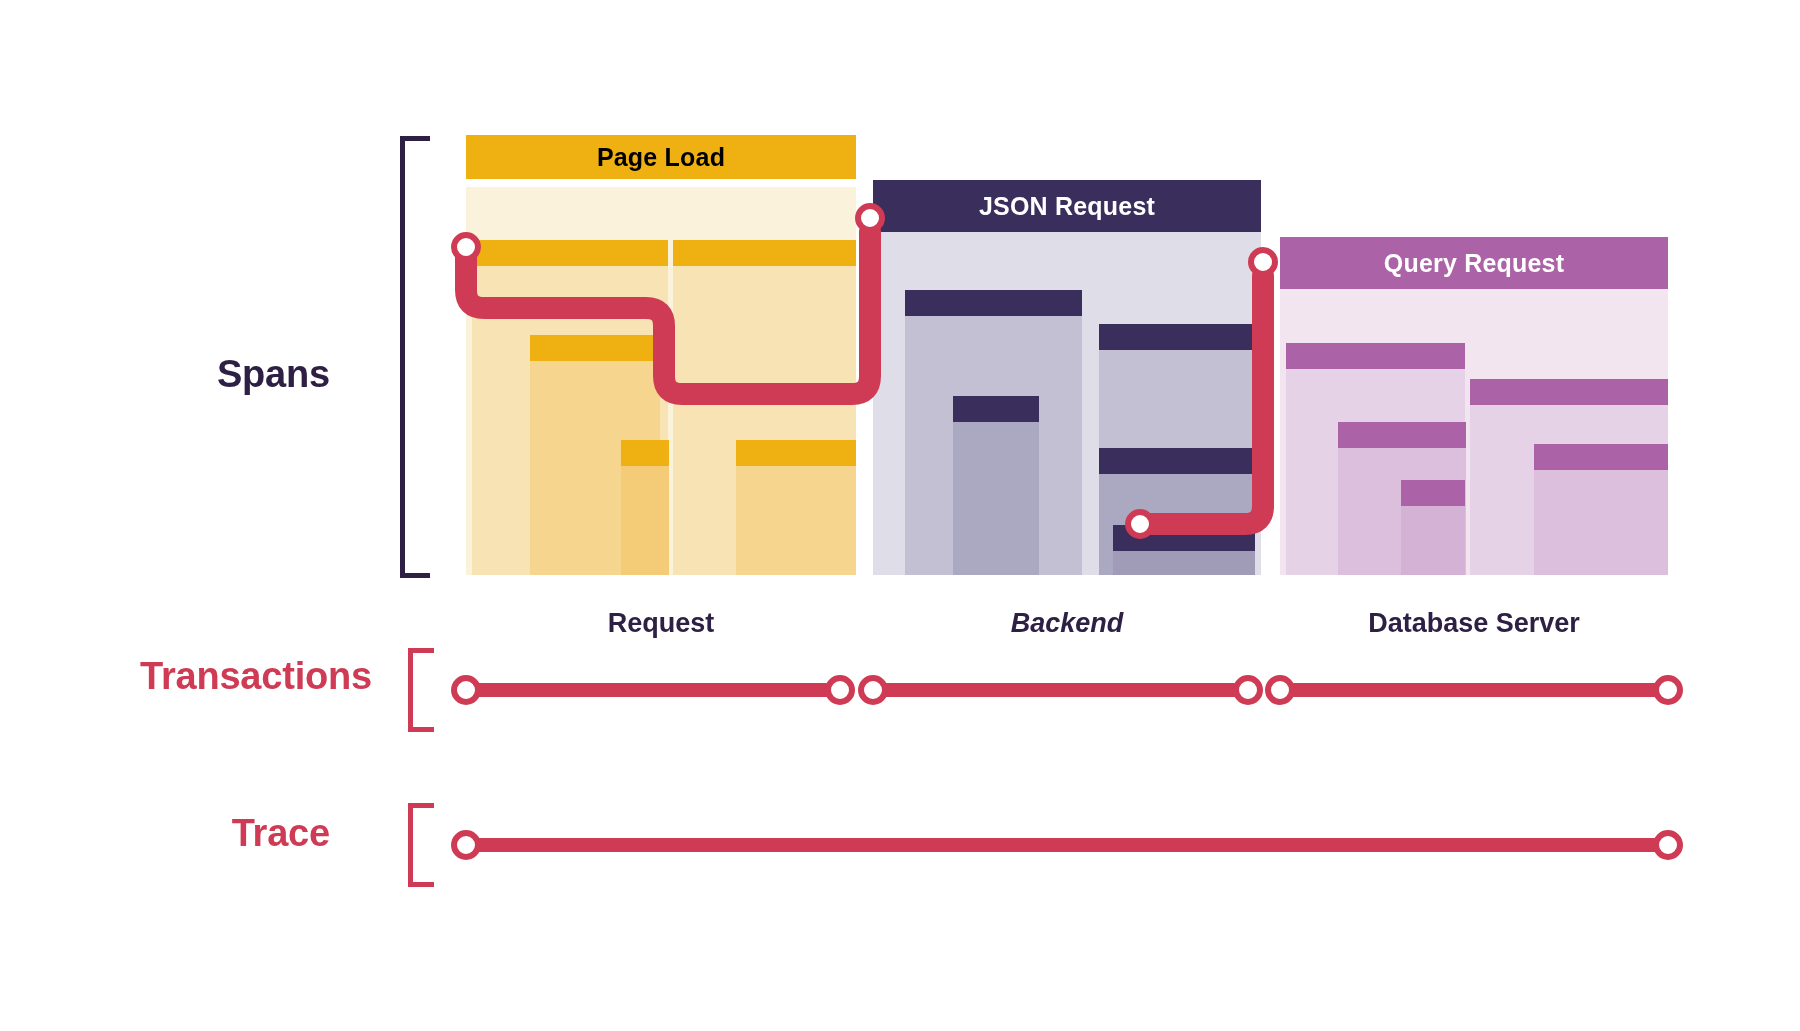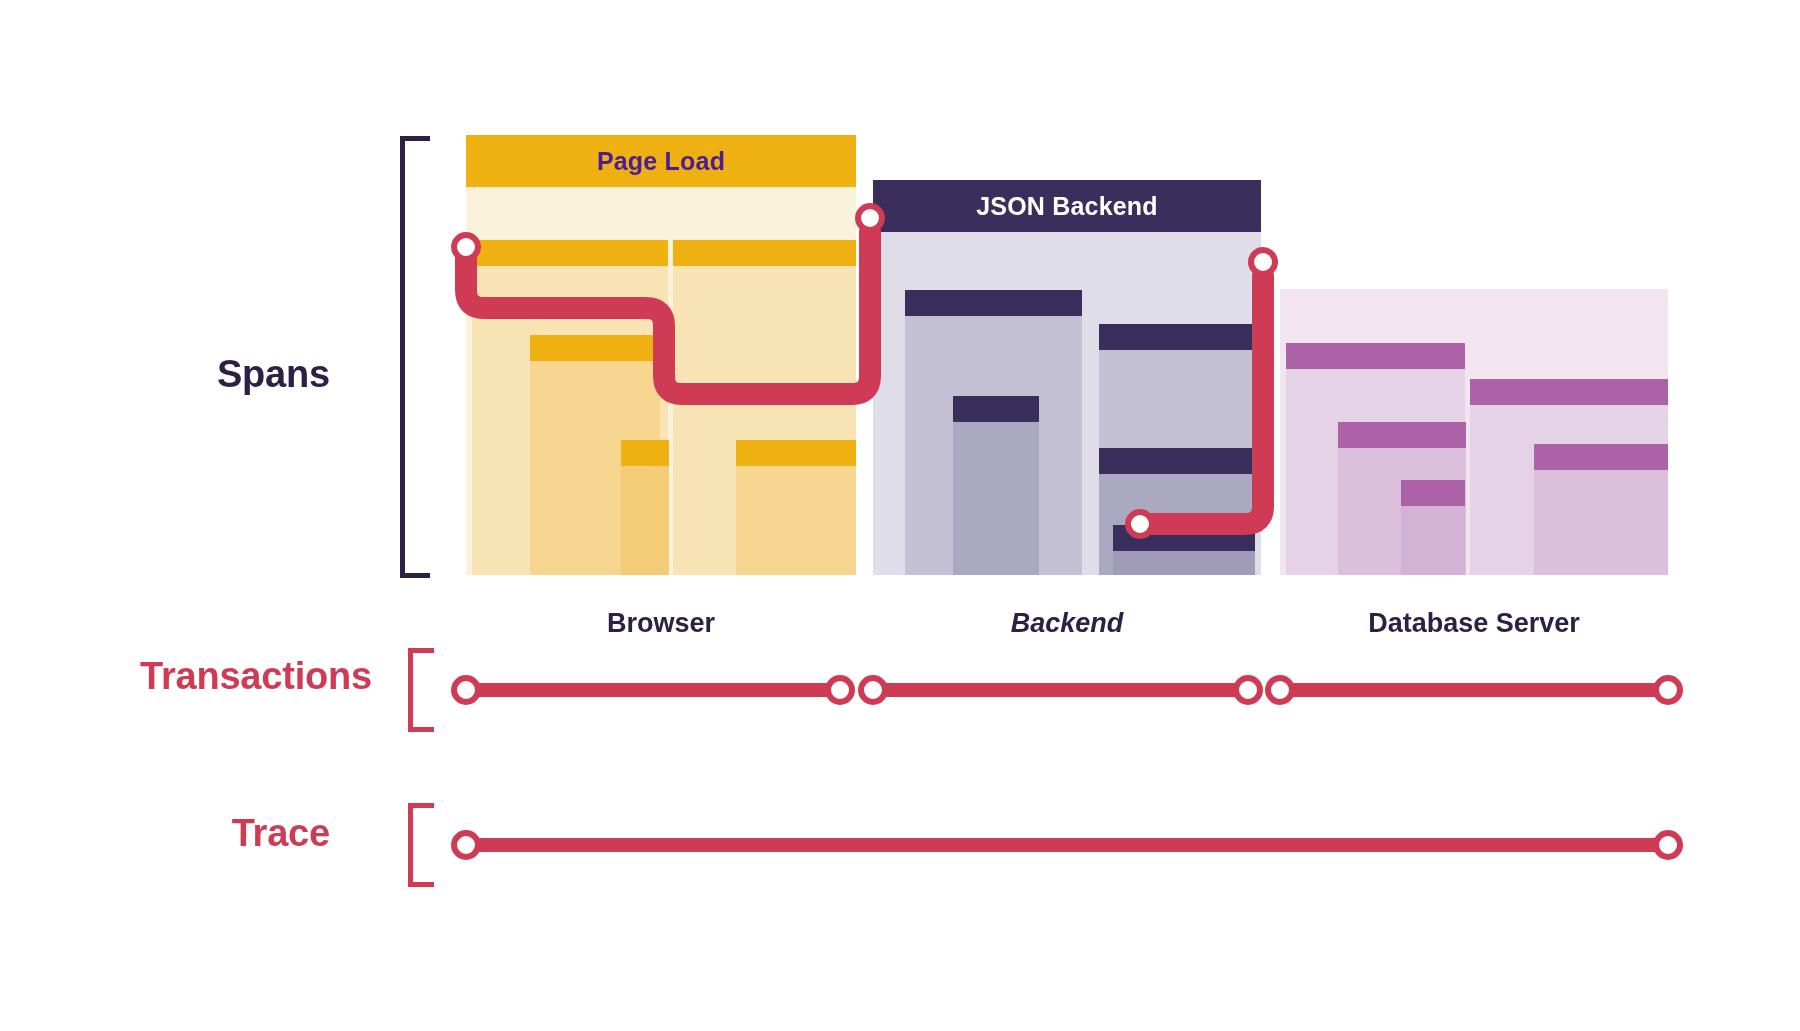--- a/index.html
+++ b/index.html
@@ -91,76 +91,77 @@
         </div>
         <div class="span-box" style="left: 64px; top: 200px; width: 130px; height: 240px; background: rgb(246, 214, 142);">
           <div class="span-cap" style="height: 26px; background: rgb(238, 177, 17);"></div>
         </div>
         <div class="span-box" style="left: 155px; top: 305px; width: 48px; height: 135px; background: rgb(244, 203, 118);">
           <div class="span-cap" style="height: 26px; background: rgb(238, 177, 17);"></div>
         </div>
         <div class="span-box" style="left: 270px; top: 305px; width: 120px; height: 135px; background: rgb(246, 214, 142);">
           <div class="span-cap" style="height: 26px; background: rgb(238, 177, 17);"></div>
         </div>
-        <div class="svc-header" style="height: 52px; background: rgb(238, 177, 17); color: #4c1d95;">Page Load</div>
+        <div class="svc-header" style="height: 44px; background: rgb(238, 177, 17); color: #000000;">Page Load</div>
       </div>
       <div class="service" style="left: 873px; top: 180px; width: 388px; height: 395px;">
         <div class="span-box" style="left: 0px; top: 52px; width: 388px; height: 343px; background: rgb(222, 221, 232);"></div>
         <div class="span-box" style="left: 32px; top: 110px; width: 177px; height: 285px; background: rgb(195, 192, 212);">
           <div class="span-cap" style="height: 26px; background: rgb(58, 46, 92);"></div>
         </div>
         <div class="span-box" style="left: 80px; top: 216px; width: 86px; height: 179px; background: rgb(171, 168, 193);">
           <div class="span-cap" style="height: 26px; background: rgb(58, 46, 92);"></div>
         </div>
         <div class="span-box" style="left: 226px; top: 144px; width: 156px; height: 251px; background: rgb(195, 192, 212);">
           <div class="span-cap" style="height: 26px; background: rgb(58, 46, 92);"></div>
         </div>
         <div class="span-box" style="left: 226px; top: 268px; width: 156px; height: 127px; background: rgb(171, 168, 193);">
           <div class="span-cap" style="height: 26px; background: rgb(58, 46, 92);"></div>
         </div>
         <div class="span-box" style="left: 240px; top: 345px; width: 142px; height: 50px; background: rgb(160, 156, 184);">
           <div class="span-cap" style="height: 26px; background: rgb(58, 46, 92);"></div>
         </div>
-        <div class="svc-header" style="height: 52px; background: rgb(58, 46, 92); color: rgb(255, 255, 255);">JSON Backend</div>
+        <div class="svc-header" style="height: 52px; background: rgb(58, 46, 92); color: rgb(255, 255, 255);">JSON Request</div>
       </div>
       <div class="service" style="left: 1280px; top: 237px; width: 388px; height: 338px;">
         <div class="span-box" style="left: 0px; top: 52px; width: 388px; height: 286px; background: rgb(242, 229, 240);"></div>
         <div class="span-box" style="left: 6px; top: 106px; width: 179px; height: 232px; background: rgb(229, 210, 230);">
           <div class="span-cap" style="height: 26px; background: rgb(172, 98, 166);"></div>
         </div>
         <div class="span-box" style="left: 58px; top: 185px; width: 128px; height: 153px; background: rgb(220, 191, 220);">
           <div class="span-cap" style="height: 26px; background: rgb(172, 98, 166);"></div>
         </div>
         <div class="span-box" style="left: 121px; top: 243px; width: 64px; height: 95px; background: rgb(212, 178, 214);">
           <div class="span-cap" style="height: 26px; background: rgb(172, 98, 166);"></div>
         </div>
         <div class="span-box" style="left: 190px; top: 142px; width: 198px; height: 196px; background: rgb(229, 210, 230);">
           <div class="span-cap" style="height: 26px; background: rgb(172, 98, 166);"></div>
         </div>
         <div class="span-box" style="left: 254px; top: 207px; width: 134px; height: 131px; background: rgb(220, 191, 220);">
           <div class="span-cap" style="height: 26px; background: rgb(172, 98, 166);"></div>
         </div>
+        <div class="svc-header" style="height: 52px; background: rgb(172, 98, 166); color: rgb(255, 255, 255);">Query Request</div>
       </div>
     </div>
 
   <svg id="connector-svg" viewBox="0 0 1800 1031">
 
     <path d="M 466,247 L 466,290 Q 466,308 484,308 L 646,308 Q 664,308 664,326
              L 664,376 Q 664,394 682,394 L 852,394 Q 870,394 870,376 L 870,232" fill="none" stroke="#CF3B54" stroke-width="22" stroke-linecap="round" stroke-linejoin="round"></path>
 
     <path d="M 1140,524 L 1245,524 Q 1263,524 1263,506 L 1263,276" fill="none" stroke="#CF3B54" stroke-width="22" stroke-linecap="round" stroke-linejoin="round"></path>
   </svg>
 
   <div class="node" style="left:451px;top:232px;"></div>
   <div class="node" style="left:855px;top:203px;"></div>
   <div class="node" style="left:1125px;top:509px;"></div>
   <div class="node" style="left:1248px;top:247px;"></div>
 
   <div id="captions-layer">
-      <div class="svc-caption" style="left: 466px; width: 390px; top: 608px;">Browser</div>
+      <div class="svc-caption" style="left: 466px; width: 390px; top: 608px;">Request</div>
       <div class="svc-caption" style="left: 873px; width: 388px; top: 608px; font-style: italic;">Backend</div>
       <div class="svc-caption" style="left: 1280px; width: 388px; top: 608px;">Database Server</div>
     </div>
 
   <div id="transactions-layer">
       <div class="tl-bar" style="left: 466px; width: 374px; top: 683px;"></div>
       <div class="node" style="left: 451px; top: 675px;"></div>
       <div class="node" style="left: 825px; top: 675px;"></div>
       <div class="tl-bar" style="left: 873px; width: 375px; top: 683px;"></div>
       <div class="node" style="left: 858px; top: 675px;"></div>

